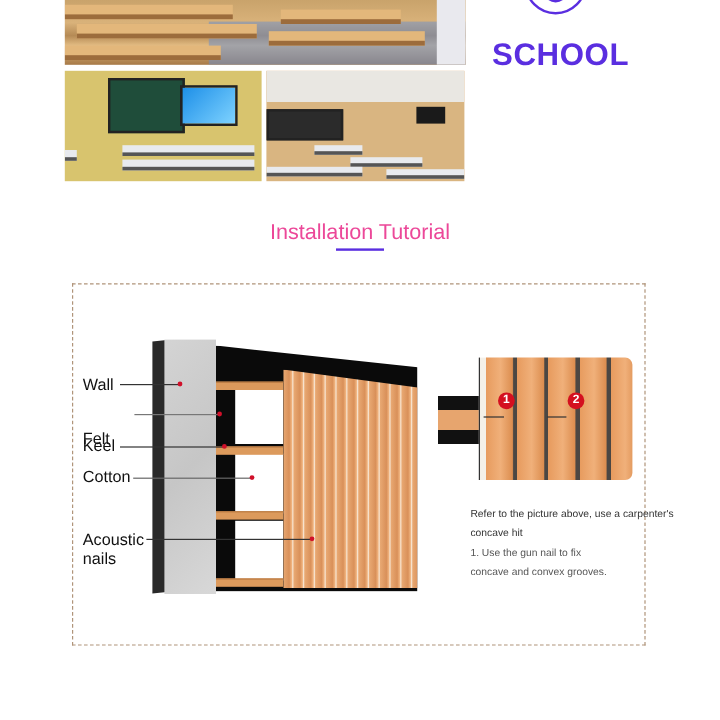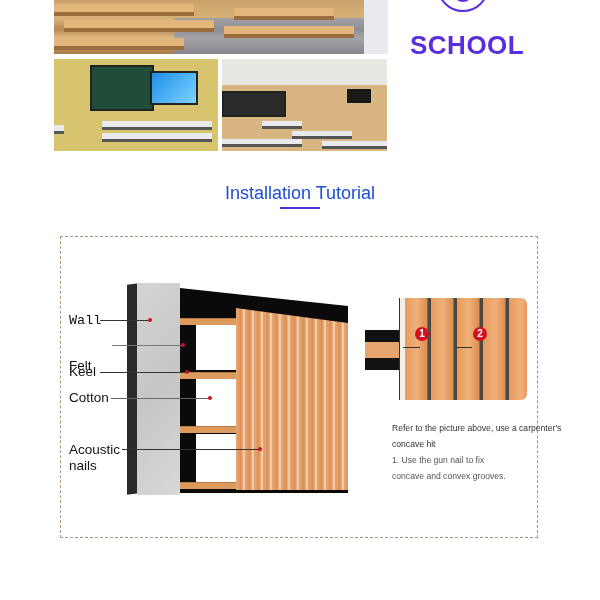--- a/index.html
+++ b/index.html
@@ -15,21 +15,21 @@
   .board{position:absolute;background:#1f4d3a;border:2px solid #222;}
   .screen{position:absolute;background:linear-gradient(135deg,#1d8fe8,#7fd3ff);border:2px solid #222;}
   .bench{position:absolute;background:#e8eaee;border-bottom:3px solid #555;}
   .ceiling{position:absolute;left:0;top:0;width:165px;height:26px;background:#e9e7e2;}
   .tv{position:absolute;background:#1a1a1a;}
   
   .badge-circle{position:absolute;left:437px;top:-40px;width:52px;height:52px;border:2px solid #5a2ee0;border-radius:50%;box-sizing:border-box;}
   .badge-inner{position:absolute;left:451px;top:-28px;width:24px;height:30px;border-radius:50%;background:#5a2ee0;}
   .school{position:absolute;left:410px;top:30px;font-size:26px;font-weight:bold;color:#5a2ee0;letter-spacing:0.5px;}
   
-  .title{position:absolute;left:0;width:600px;top:183px;text-align:center;font-size:18px;color:#1d4ed8;}
+  .title{position:absolute;left:0;width:600px;top:183px;text-align:center;font-size:18px;color:#ec4899;}
   .title-line{position:absolute;left:280px;top:207px;width:40px;height:2px;background:#5a2ee0;}
   
   .frame{position:absolute;left:60px;top:236px;width:478px;height:302px;border:1.5px dashed #b0947a;box-sizing:border-box;}
   
   .lbl{position:absolute;font-size:13.5px;color:#111;line-height:16px;}
   .leader{position:absolute;height:1px;background:#333;}
   .dot{position:absolute;width:4px;height:4px;border-radius:50%;background:#d0102a;}
   .wall-dark{position:absolute;left:127px;top:284px;width:12px;height:210px;background:#2a2a2a;transform:skewY(-6deg);}
   .wall-concrete{position:absolute;left:137px;top:283px;width:43px;height:212px;background:linear-gradient(135deg,#d4d4d4,#c6c6c6 50%,#d8d8d8);}
   .felt{position:absolute;left:180px;top:288px;width:168px;height:205px;background:#0a0a0a;clip-path:polygon(0 0,100% 18px,100% 100%,0 100%);}
@@ -91,21 +91,21 @@
   <div class="cotton" style="left:196px;top:325px;width:40px;height:45px;"></div>
   <div class="cotton" style="left:196px;top:378px;width:40px;height:50px;"></div>
   <div class="cotton" style="left:196px;top:434px;width:40px;height:50px;"></div>
   <div class="keel" style="left:180px;top:318px;width:56px;"></div>
   <div class="keel" style="left:180px;top:372px;width:56px;"></div>
   <div class="keel" style="left:180px;top:426px;width:56px;"></div>
   <div class="keel" style="left:180px;top:482px;width:56px;"></div>
   <div class="panels"></div>
 </div>
 
-<div class="lbl" style="left:69px;top:313px;font-family:Liberation Mono, monospace;">Wall</div>
+<div class="lbl" style="left:69px;top:313px;">Wall</div>
 <div class="leader" style="left:100px;top:320px;width:50px;"></div>
 <div class="dot" style="left:148px;top:318px;"></div>
 
 <div class="lbl" style="left:69px;top:338px;margin-top:20px;">Felt</div>
 <div class="leader" style="left:112px;top:345px;width:70px;background:#777;"></div>
 <div class="dot" style="left:181px;top:343px;"></div>
 
 <div class="lbl" style="left:69px;top:364px;">Keel</div>
 <div class="leader" style="left:100px;top:372px;width:86px;"></div>
 <div class="dot" style="left:185px;top:370px;"></div>

